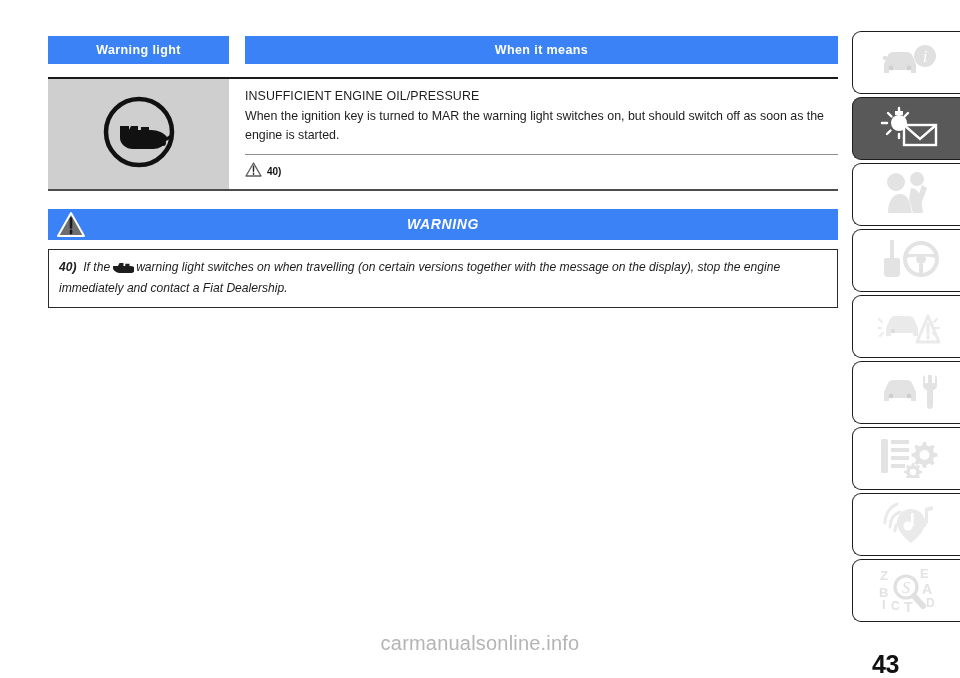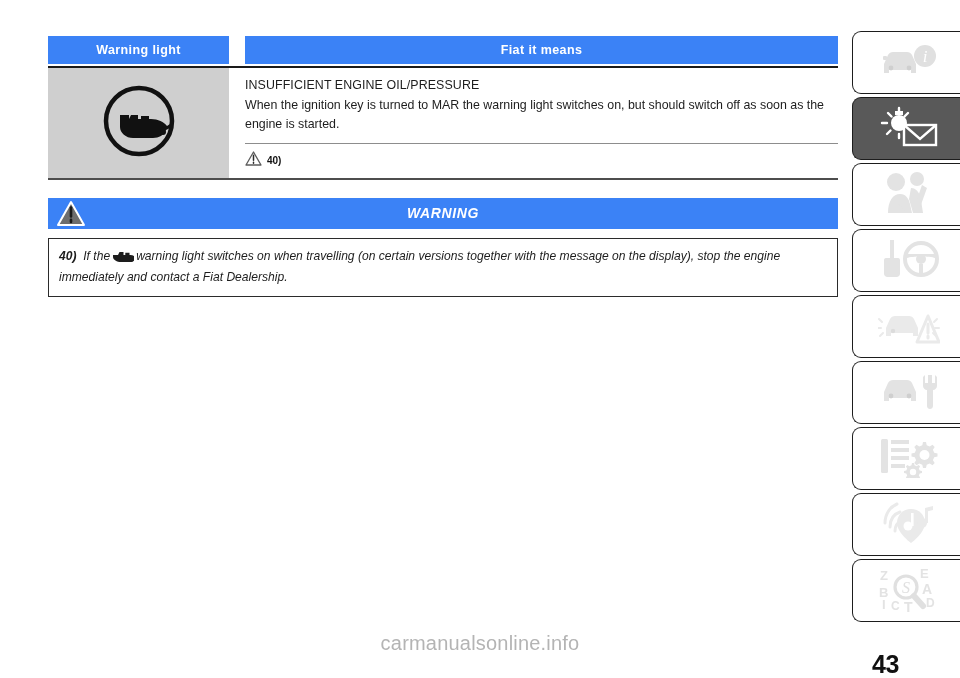--- a/index.html
+++ b/index.html
@@ -49,21 +49,21 @@
     box-sizing: border-box;
   }
   .th-left  { width: 181px; }
   .th-right { flex: 1; }
 
   .tbody-row {
     display: flex;
     gap: 16px;
     border-top: 2px solid #1a1a1a;
     border-bottom: 2px solid #4d4d4d;
-    margin-top: 2px;
+    margin-top: 13px;
     justify-content: space-between;
   }
   .cell-left {
     width: 181px;
     background: #cfcfcf;
     display: flex;
     align-items: center;
     justify-content: center;
     box-sizing: border-box;
   }
@@ -213,21 +213,21 @@
 <body>
 
 <div id="page">
 
   <div id="content">
 
     <div class="tbl">
 
       <div class="thead-row">
         <div class="th th-left">Warning light</div>
-        <div class="th th-right">Fiat it means</div>
+        <div class="th th-right">When it means</div>
       </div>
 
       <div class="tbody-row">
 
         <div class="cell-left">
 
           <span class="ico">
             <svg width="78" height="78" viewBox="0 0 78 78">
               <circle cx="39" cy="39" r="33" fill="none" stroke="#111111" stroke-width="4.5"></circle>
               <g fill="#111111">

